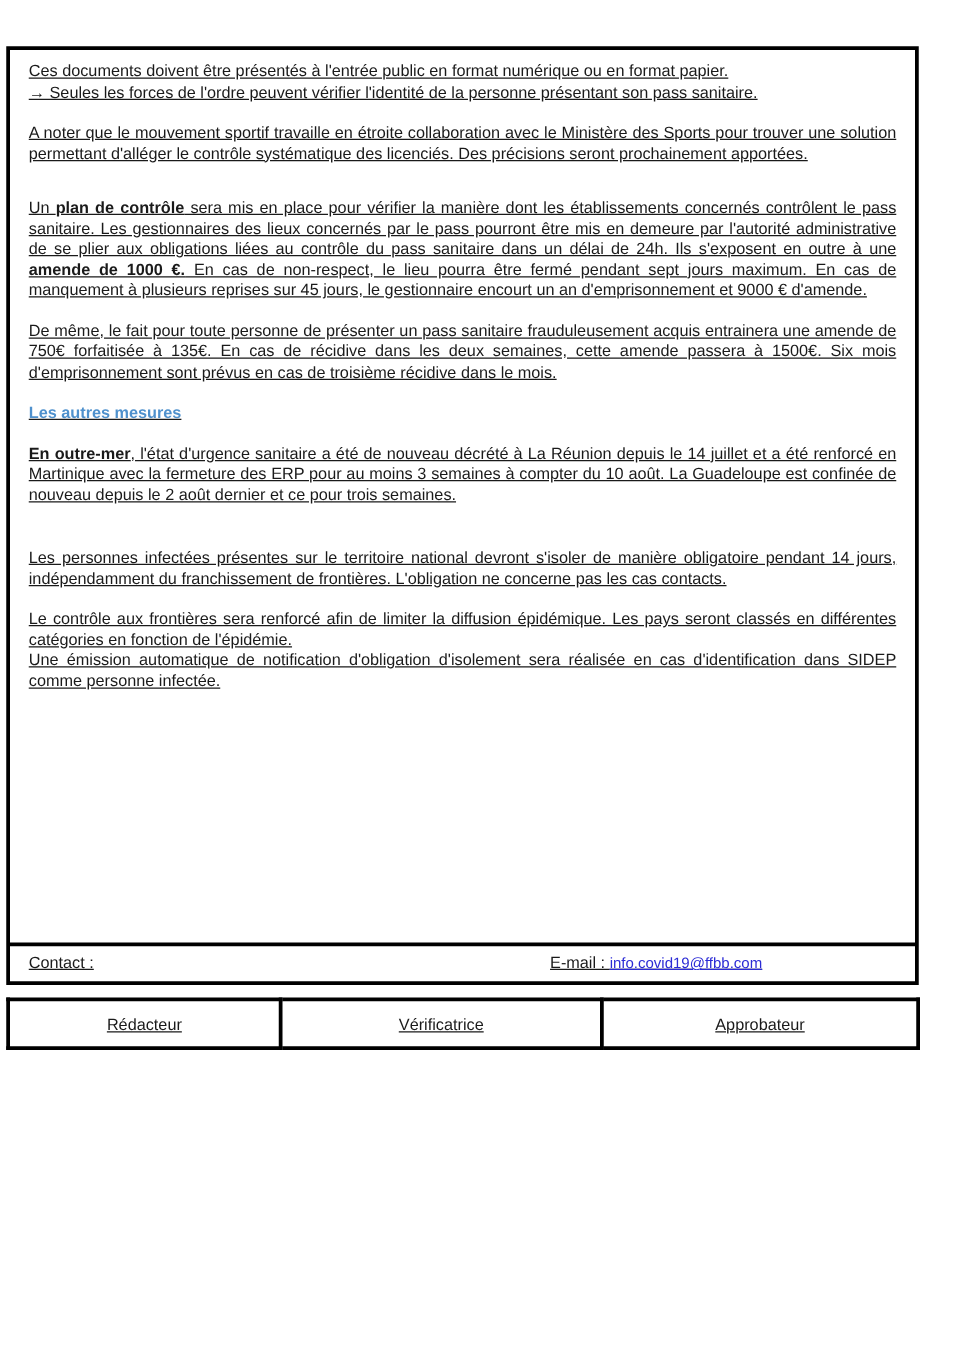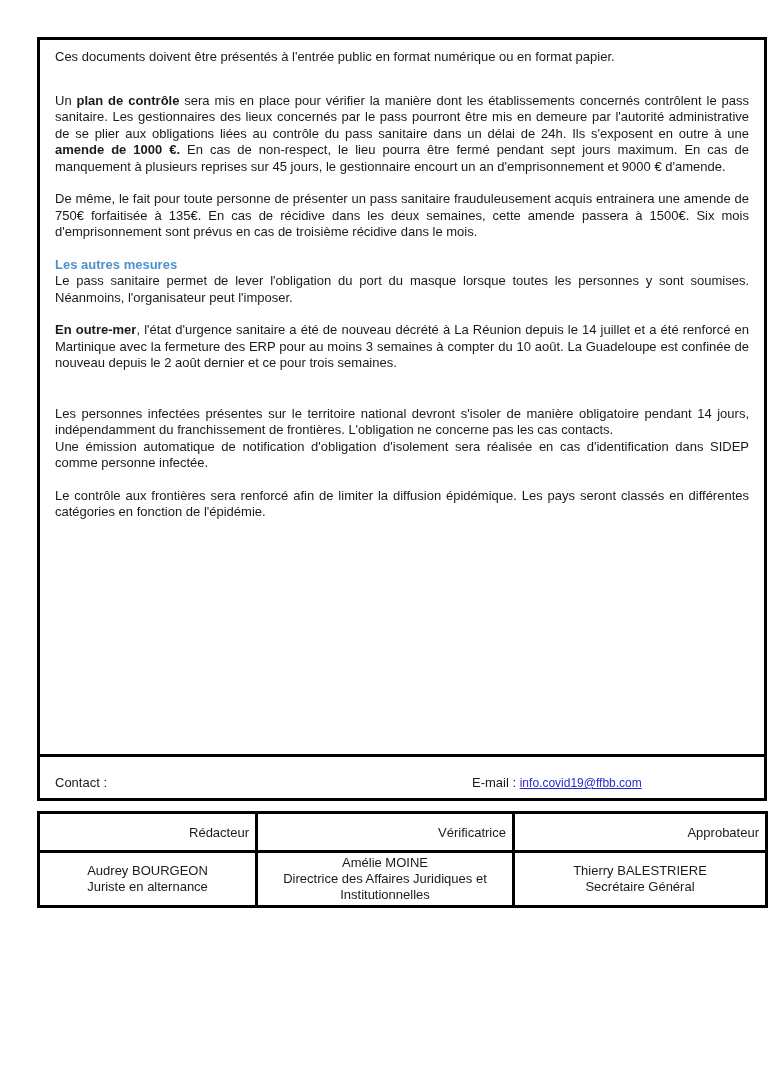--- a/index.html
+++ b/index.html
@@ -8,21 +8,22 @@
   }
   *{box-sizing:border-box;}
   html,body{margin:0;padding:0;}
   body{
     width:768px;height:1086px;background:#ffffff;overflow:hidden;
     font-family:"Liberation Sans", sans-serif;
     color:#1a1a1a;
   }
   .page{
     width:730px;
-    margin:37px 0 0 37px;
+    margin:37px 0 0 5px;
+    text-decoration:underline;
   }
   .note-box{
     border:3px solid #000;
     background:#fff;
   }
   .main-content{
     min-height:714px;
     padding:9px 15px 8px 15px;
   }
   .para{
@@ -31,21 +32,21 @@
     line-height:16.5px;
     text-align:justify;
   }
   .para.gap-s{margin-top:16px;}
   .para.gap-m{margin-top:27px;}
   .para.gap-l{margin-top:34px;}
   .para .b{font-weight:bold;text-align:right;}
   .para.heading{color:var(--heading-blue);text-align:left;}
   .contact-row{
     border-top:3px solid #000;
-    padding:17px 15px 6px 15px;
+    padding:4px 15px 6px 15px;
     font-size:13px;
     line-height:17px;
     display:flex;
     align-items:baseline;
   }
   .email-group{margin-left:365px;white-space:nowrap;}
   .email-link{
     color:var(--link-blue);
     text-decoration:underline;
     font-size:12px;
@@ -62,21 +63,21 @@
   .approval-table col.c2{width:257px;}
   .approval-table col.c3{width:253px;}
   .approval-table th,
   .approval-table td{
     border:3px solid #000;
     background:#fff;
     padding:2px 6px;
   }
   .approval-table th{
     font-weight:normal;
-    text-align:right;
+    text-align:center;
     height:39px;
   }
   .people-row td{
     text-align:center;
     vertical-align:middle;
     height:52px;
     line-height:16px;
   }
   .person-name{line-height:16px;}
   .person-role{line-height:16px;}
@@ -90,28 +91,29 @@
 </style>
 </head>
 <body>
 
 <div class="page">
 
   <div class="note-box">
     <div class="main-content">
 
     <p class="para"><span>Ces documents doivent être présentés à l'entrée public en format numérique ou en format papier.</span></p>
+        <p class="para"><span>→ Seules les forces de l'ordre peuvent vérifier l'identité de la personne présentant son pass sanitaire.</span></p>
+        <p class="para gap-s"><span>A noter que le mouvement sportif travaille en étroite collaboration avec le Ministère des Sports pour trouver une solution permettant d'alléger le contrôle systématique des licenciés. Des précisions seront prochainement apportées.</span></p>
         <p class="para gap-m"><span>Un </span><span class="b">plan de contrôle</span><span> sera mis en place pour vérifier la manière dont les établissements concernés contrôlent le pass sanitaire. Les gestionnaires des lieux concernés par le pass pourront être mis en demeure par l'autorité administrative de se plier aux obligations liées au contrôle du pass sanitaire dans un délai de 24h. Ils s'exposent en outre à une </span><span class="b">amende de 1000 €.</span><span> En cas de non-respect, le lieu pourra être fermé pendant sept jours maximum. En cas de manquement à plusieurs reprises sur 45 jours, le gestionnaire encourt un an d'emprisonnement et 9000 € d'amende.</span></p>
         <p class="para gap-s"><span>De même, le fait pour toute personne de présenter un pass sanitaire frauduleusement acquis entrainera une amende de 750€ forfaitisée à 135€. En cas de récidive dans les deux semaines, cette amende passera à 1500€. Six mois d'emprisonnement sont prévus en cas de troisième récidive dans le mois.</span></p>
         <p class="para gap-s heading"><span class="b">Les autres mesures</span></p>
-        <p class="para"><span>Le pass sanitaire permet de lever l'obligation du port du masque lorsque toutes les personnes y sont soumises. Néanmoins, l'organisateur peut l'imposer.</span></p>
         <p class="para gap-s"><span class="b">En outre-mer</span><span>, l'état d'urgence sanitaire a été de nouveau décrété à La Réunion depuis le 14 juillet et a été renforcé en Martinique avec la fermeture des ERP pour au moins 3 semaines à compter du 10 août. La Guadeloupe est confinée de nouveau depuis le 2 août dernier et ce pour trois semaines.</span></p>
         <p class="para gap-l"><span>Les personnes infectées présentes sur le territoire national devront s'isoler de manière obligatoire pendant 14 jours, indépendamment du franchissement de frontières. L'obligation ne concerne pas les cas contacts.</span></p>
+        <p class="para gap-s"><span>Le contrôle aux frontières sera renforcé afin de limiter la diffusion épidémique. Les pays seront classés en différentes catégories en fonction de l'épidémie.</span></p>
         <p class="para"><span>Une émission automatique de notification d'obligation d'isolement sera réalisée en cas d'identification dans SIDEP comme personne infectée.</span></p>
-        <p class="para gap-s"><span>Le contrôle aux frontières sera renforcé afin de limiter la diffusion épidémique. Les pays seront classés en différentes catégories en fonction de l'épidémie.</span></p>
       </div>
     <div class="contact-row">
       <span>Contact :</span>
       <span class="email-group">
         <span>E-mail : </span><a class="email-link" href="#">info.covid19@ffbb.com</a>
       </span>
     </div>
   </div>
 
   <table class="approval-table">
@@ -119,30 +121,16 @@
       <col class="c1">
         <col class="c2">
         <col class="c3">
     </colgroup>
     <tbody>
       <tr>
         <th>Rédacteur</th>
         <th>Vérificatrice</th>
         <th>Approbateur</th>
       </tr>
-      <tr class="people-row">
-        <td>
-          <div class="person-name">Audrey BOURGEON</div>
-          <div class="person-role">Juriste en alternance</div>
-        </td>
-        <td>
-          <div class="person-name">Amélie MOINE</div>
-          <div class="person-role">Directrice des Affaires Juridiques et Institutionnelles</div>
-        </td>
-        <td>
-          <div class="person-name">Thierry BALESTRIERE</div>
-          <div class="person-role">Secrétaire Général</div>
-        </td>
-      </tr>
     </tbody>
   </table>
 
 </div>
 
 </body></html>

